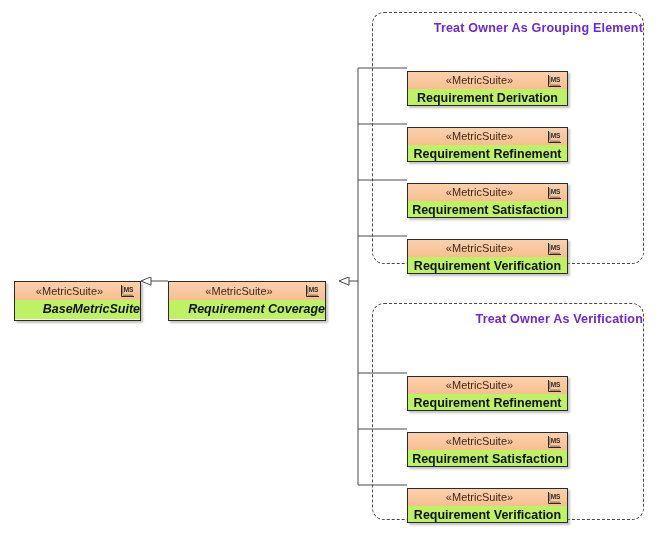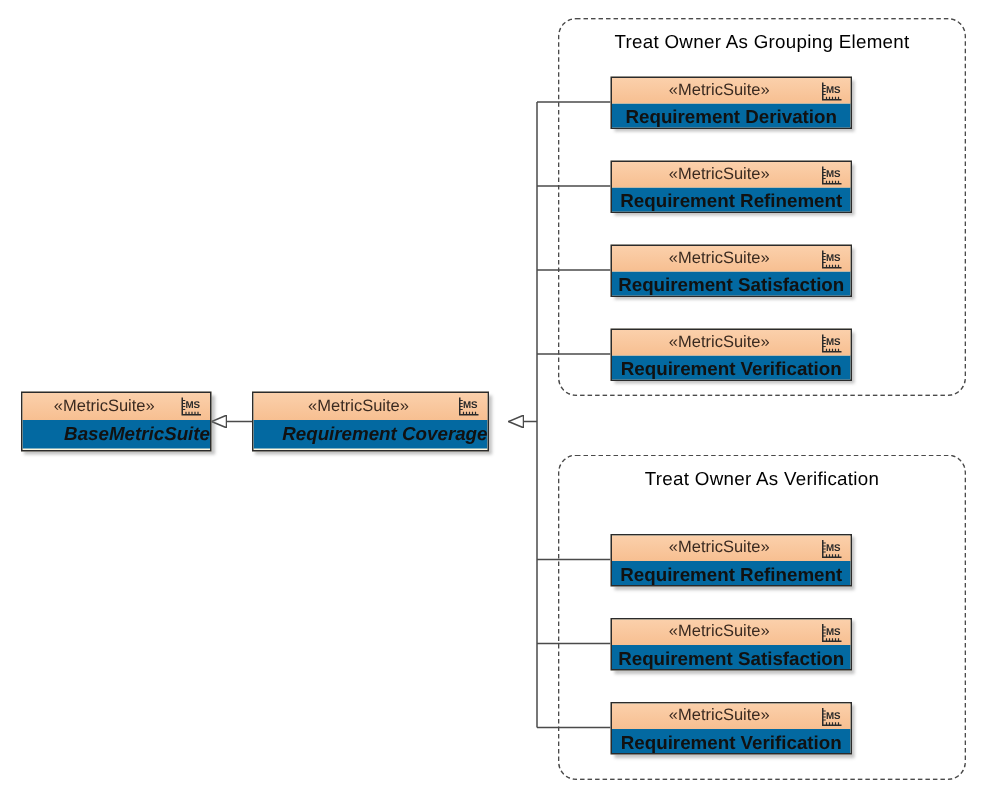--- a/index.html
+++ b/index.html
@@ -37,54 +37,55 @@
     border: 1px dashed #4a4a4a;
     border-radius: 12px;
     box-sizing: border-box;
     background: transparent;
   }
   .frame-label {
     position: absolute;
     top: 8px;
     left: 0;
     width: 100%;
-    text-align: center;
+    text-align: right;
     font-size: 12.5px;
-    font-weight: normal;
-    color: #000000;
+    font-weight: bold;
+    color: #6d28d9;
     letter-spacing: 0.2px;
     white-space: nowrap;
   }
 
   
   .node {
     position: absolute;
     box-sizing: border-box;
     border: 1px solid #2b2b2b;
     background: #fdf6de;
     box-shadow: 2px 2px 2px rgba(120,120,120,0.45);
     overflow: hidden;
+    margin-top: 20px;
   }
   .node .stereo-row {
     position: relative;
     height: 17px;
     background: linear-gradient(to bottom, #fbd0ab 0%, #f7bf91 100%);
     border-bottom: 0;
   }
   .node .stereo {
     display: block;
     text-align: center;
     font-size: 11px;
     color: #3a2a20;
     line-height: 17px;
     padding-right: 16px;
   }
   .node .name-row {
     height: 18px;
-    background: #0369a1;
+    background: #bef264;
   }
   .node .name {
     display: block;
     text-align: center;
     font-size: 12.5px;
     font-weight: bold;
     color: #111111;
     line-height: 18px;
     white-space: nowrap;
   }

